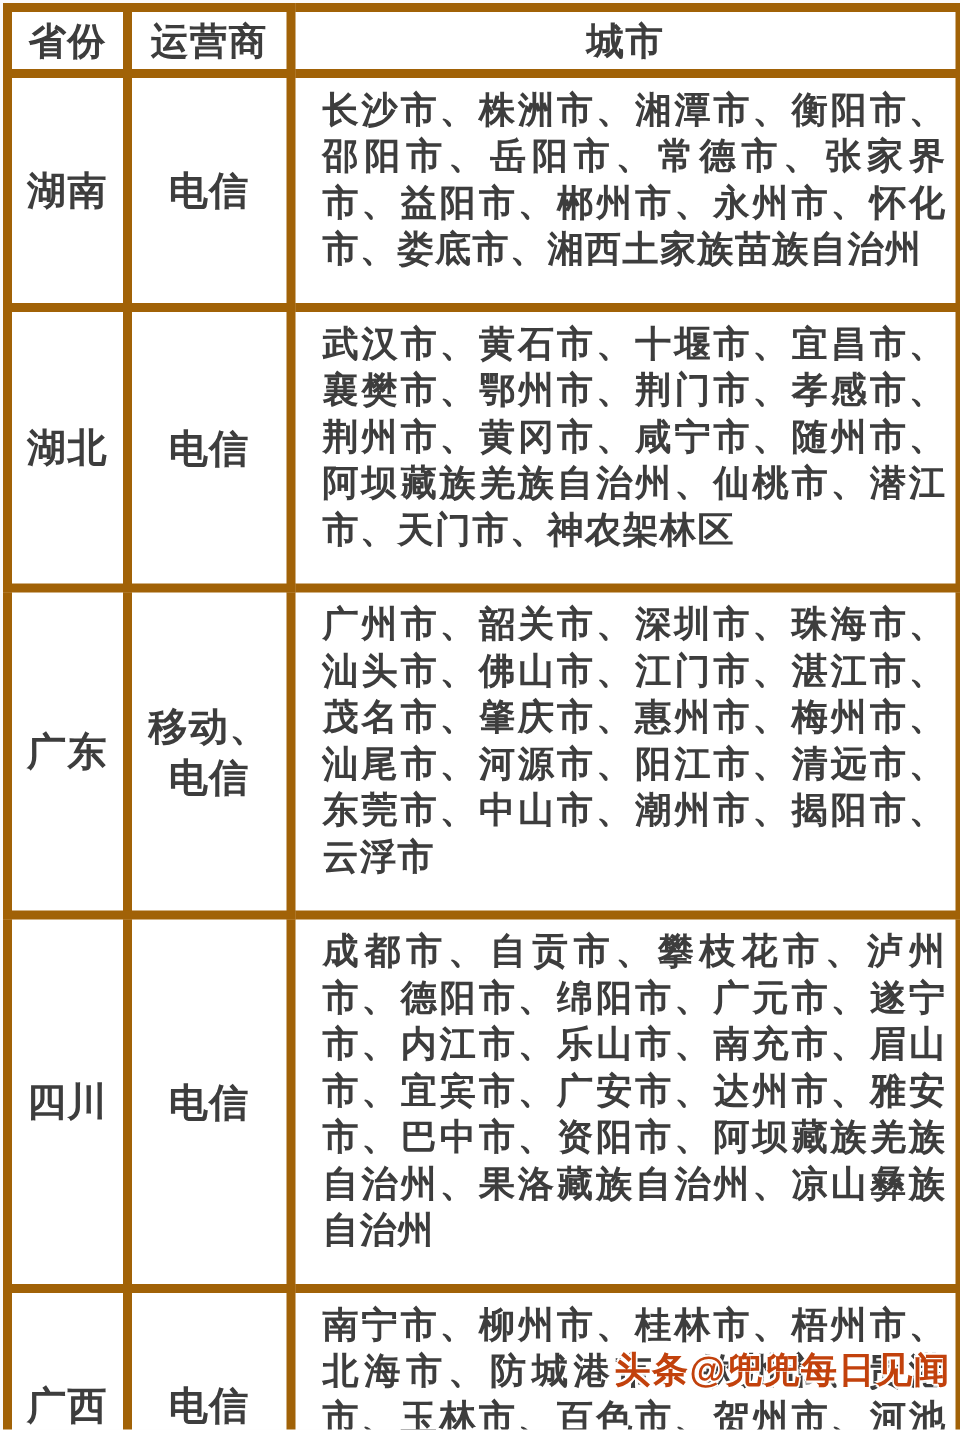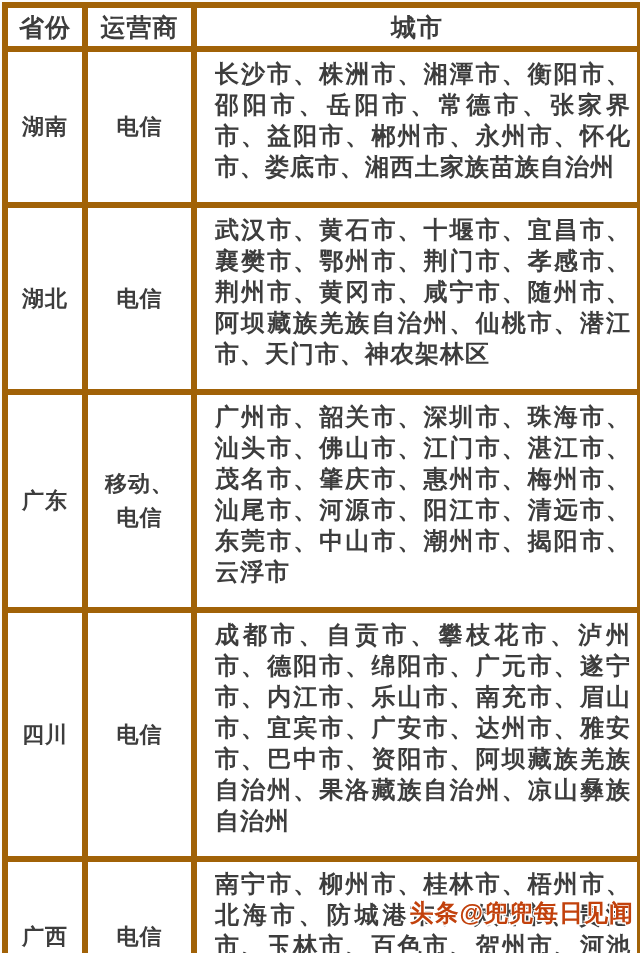--- a/index.html
+++ b/index.html
@@ -24,21 +24,21 @@
     font-size: 25px;
     text-align: center;
     vertical-align: middle;
     letter-spacing: 1px;
     color: #3d3d3d;
   }
   tr.hdr { height: 44px; }
   td.province-cell, td.operator-cell {
     text-align: center;
     vertical-align: middle;
-    font-size: 22px;
+    font-size: 26px;
     letter-spacing: 1px;
   }
   td.operator-cell { padding: 0 10px; line-height: 34px; margin-top: 47px; }
   td.cities-cell {
     font-size: 24px;
     line-height: 31px;
     padding: 6px 6px 20px 18px;
     text-align: justify;
     text-justify: inter-ideograph;
     vertical-align: middle;

